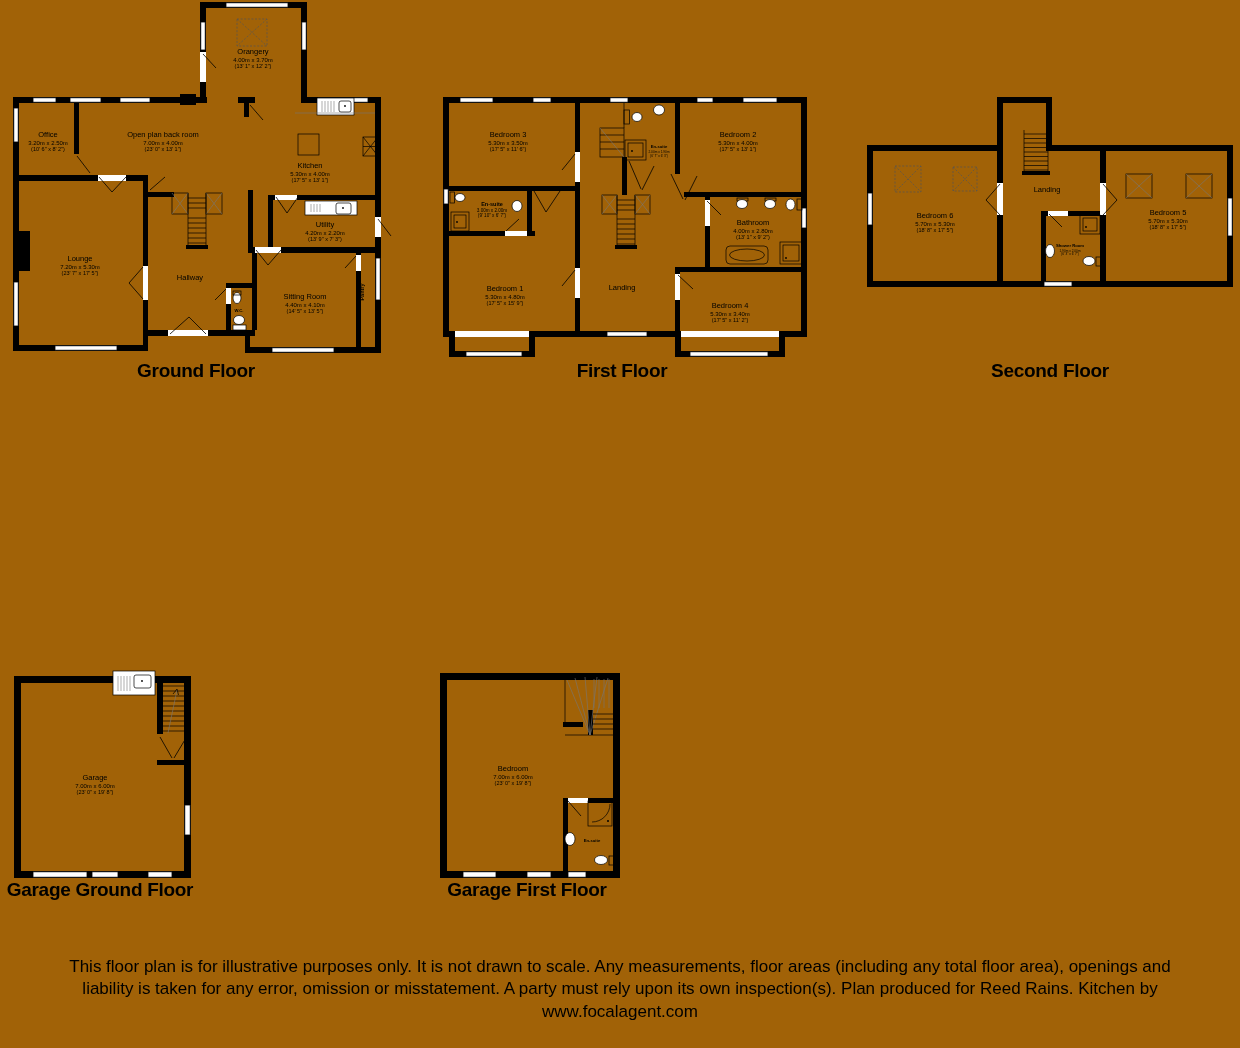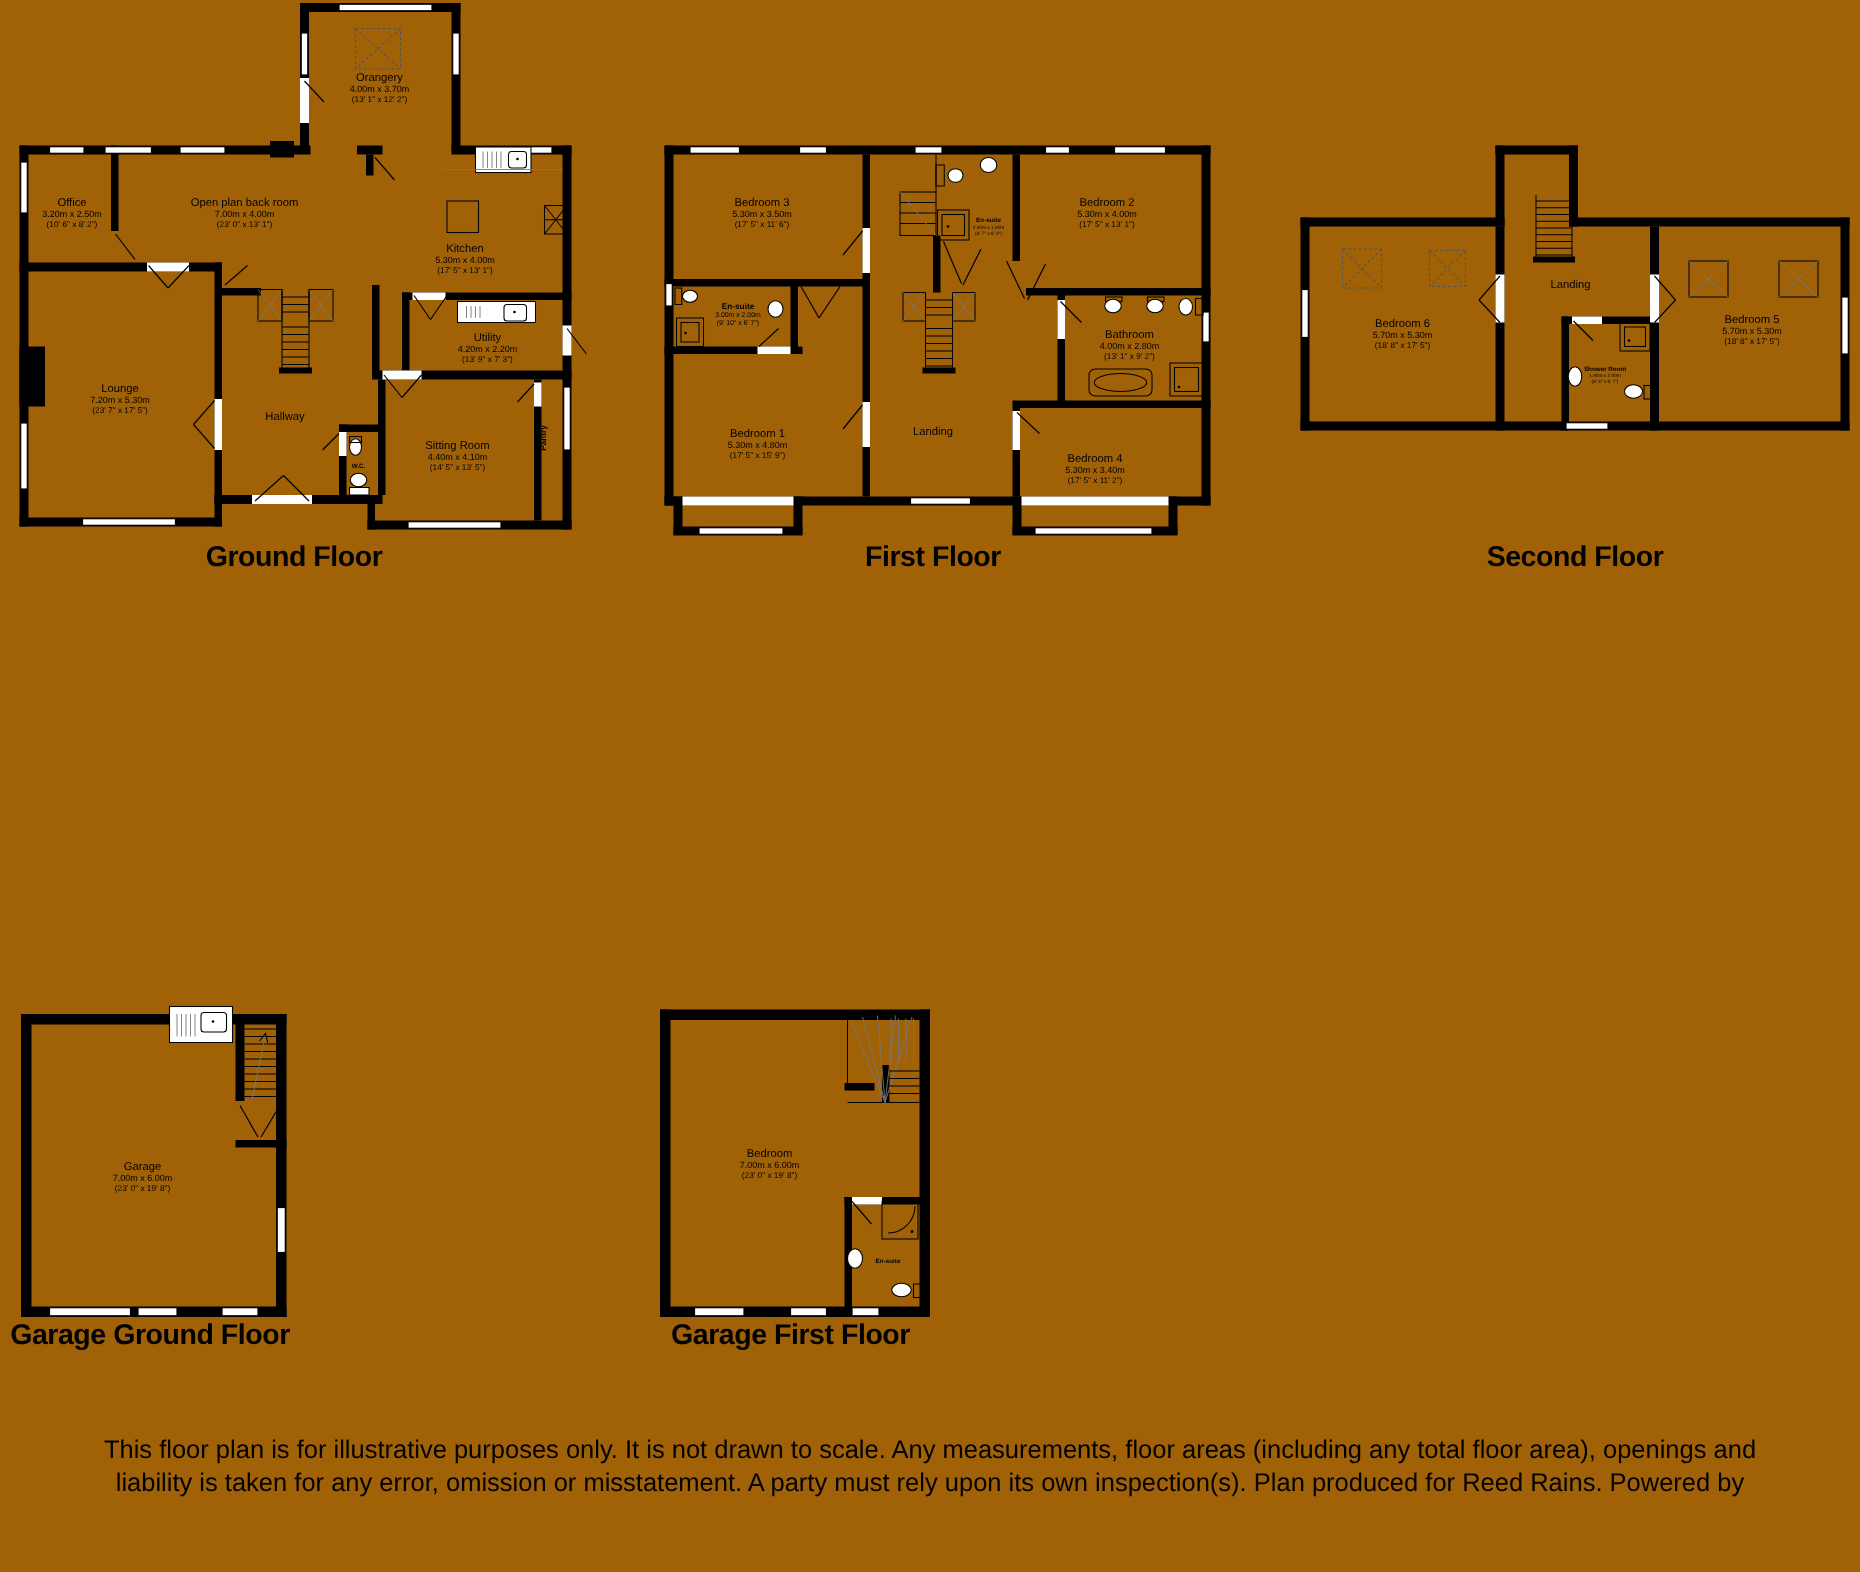--- a/index.html
+++ b/index.html
@@ -489,15 +489,16 @@
       <text class="rd" x="513" y="778.5">7.00m x 6.00m</text>
       <text class="rf" x="513" y="785">(23' 0" x 19' 8")</text>
       <text class="xn" x="592" y="842">En-suite</text>
       <text class="ttl" x="527" y="896">Garage First Floor</text>
     </g>
   </g>
 </svg>
 
 <div id="disclaimer">
   <div>This floor plan is for illustrative purposes only. It is not drawn to scale. Any measurements, floor areas (including any total floor area), openings and</div>
-  <div>liability is taken for any error, omission or misstatement. A party must rely upon its own inspection(s). Plan produced for Reed Rains. Powered by</div>
+  <div>liability is taken for any error, omission or misstatement. A party must rely upon its own inspection(s). Plan produced for Reed Rains. Kitchen by</div>
+  <div>www.focalagent.com</div>
 </div>
 </div>
 
 </body></html>

